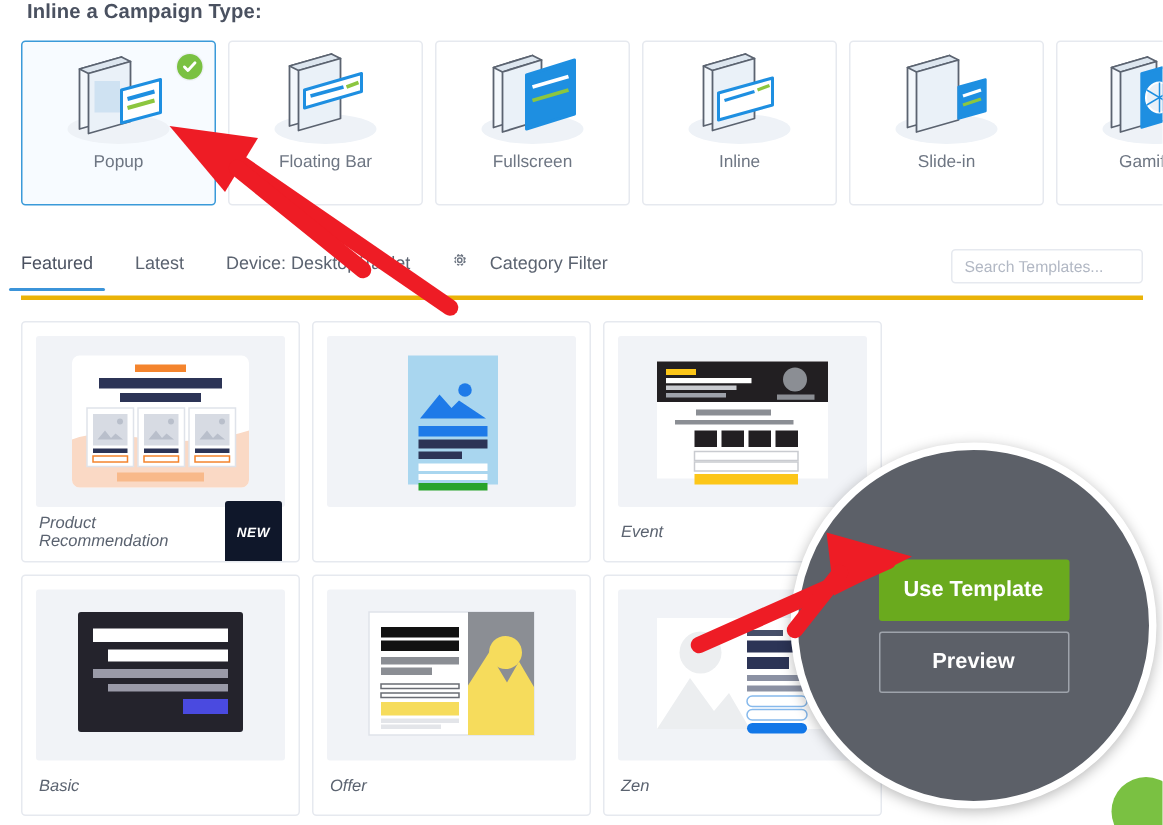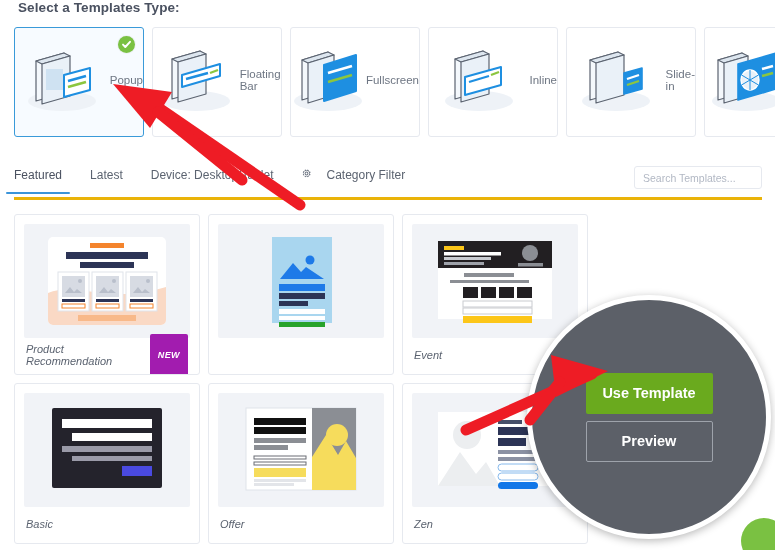--- a/index.html
+++ b/index.html
@@ -21,21 +21,21 @@
   
   .ctype-row {
     position: absolute; left: 14px; top: 27px;
     width: 748px; height: 110px;
     display: flex; gap: 8px;
   }
   .ctype-card {
     width: 130px; height: 110px;
     border: 1px solid #e6e9ef; border-radius: 3px;
     background: #ffffff; position: relative;
-    display: flex; 
+    display: flex; flex-direction: column;
     align-items: center; justify-content: flex-start;
   }
   .ctype-card.selected {
     border: 1px solid #3a9ad9; background: #f7fbff;
   }
   .ctype-art { width: 130px; height: 78px; position: relative; }
   .ctype-art svg { position: absolute; left: 50%; top: 50%; transform: translate(-50%,-50%); }
   .ctype-label {
     font-size: 11.5px; color: #6e7683; margin-top: -4px;
   }
@@ -97,21 +97,21 @@
     background: #f1f3f7; border-radius: 2px;
     display: flex; align-items: center; justify-content: center;
     overflow: hidden;
   }
   .tpl-foot {
     height: 34px; display: flex; align-items: center;
     padding: 0 11px; justify-content: space-between;
   }
   .tpl-name { font-size: 11px; color: #5b6370; }
   .badge-new {
-    background: #a21caf; color: #fff; font-size: 9px; font-weight: bold;
+    background: #0f172a; color: #fff; font-size: 9px; font-weight: bold;
     letter-spacing: .4px; padding: 16px 8px; border-radius: 2px;
   }
 
   
   .magnifier {
     position: absolute; left: 527px; top: 295px;
     width: 244px; height: 244px; border-radius: 50%;
     background: #5c6068;
     border: 5px solid #ffffff;
     box-shadow: 0 2px 9px rgba(0,0,0,.28);
@@ -141,21 +141,21 @@
     position: absolute; right: -12px; bottom: -14px;
     width: 46px; height: 46px; border-radius: 50%;
     background: #7ac142; z-index: 25;
   }
 </style>
 </head>
 <body>
 
 <div id="root">
 
-  <div class="page-title">Select a Templates Type:</div>
+  <div class="page-title">Inline a Campaign Type:</div>
 
   <div class="ctype-row">
 
     <div class="ctype-card selected">
       <div class="check-badge">
         <svg width="11" height="11" viewBox="0 0 11 11">
             <path d="M2 5.6 L4.3 8 L9 2.8" stroke="#fff" stroke-width="1.9" fill="none" stroke-linecap="round" stroke-linejoin="round"></path>
           </svg>
       </div>
       <div class="ctype-art">

